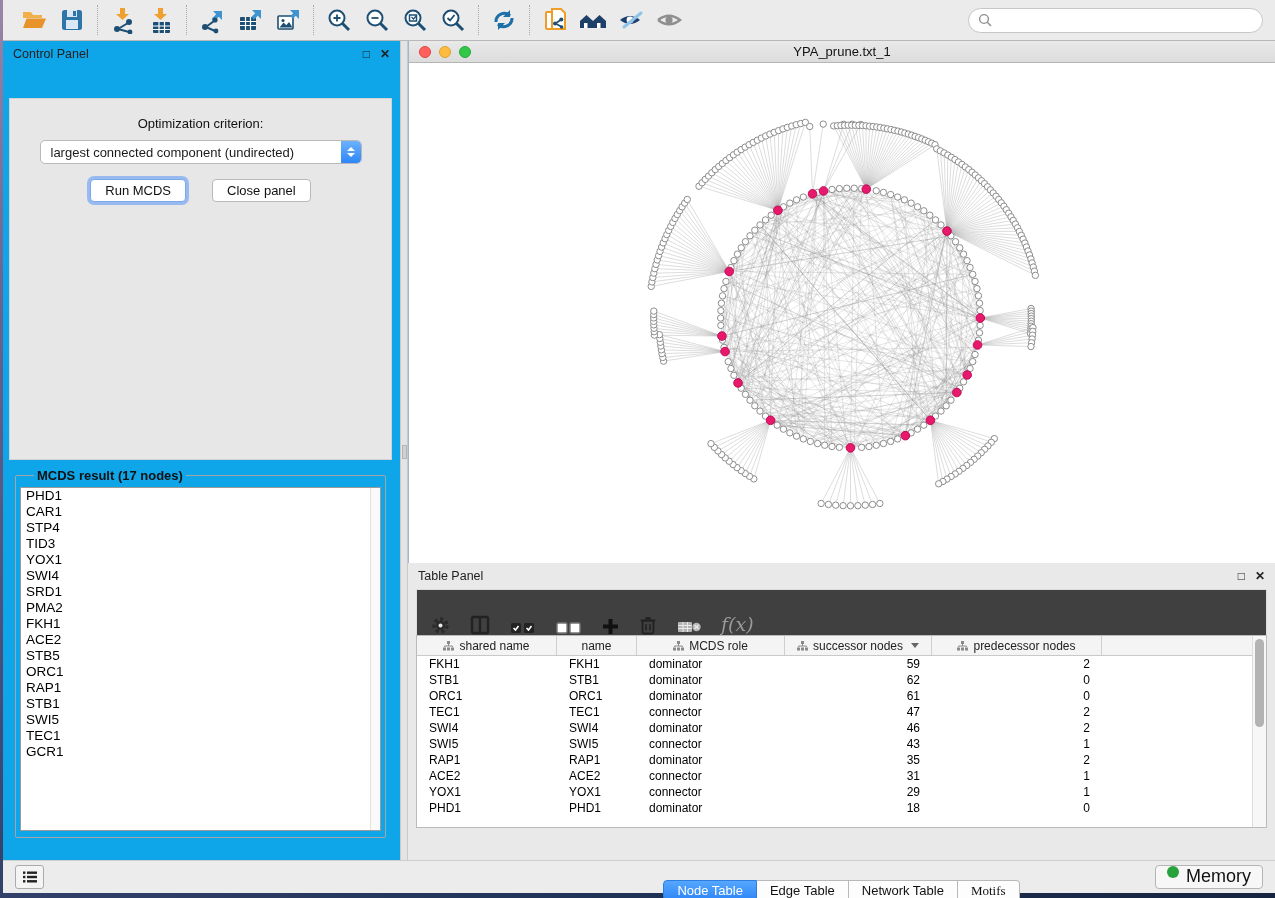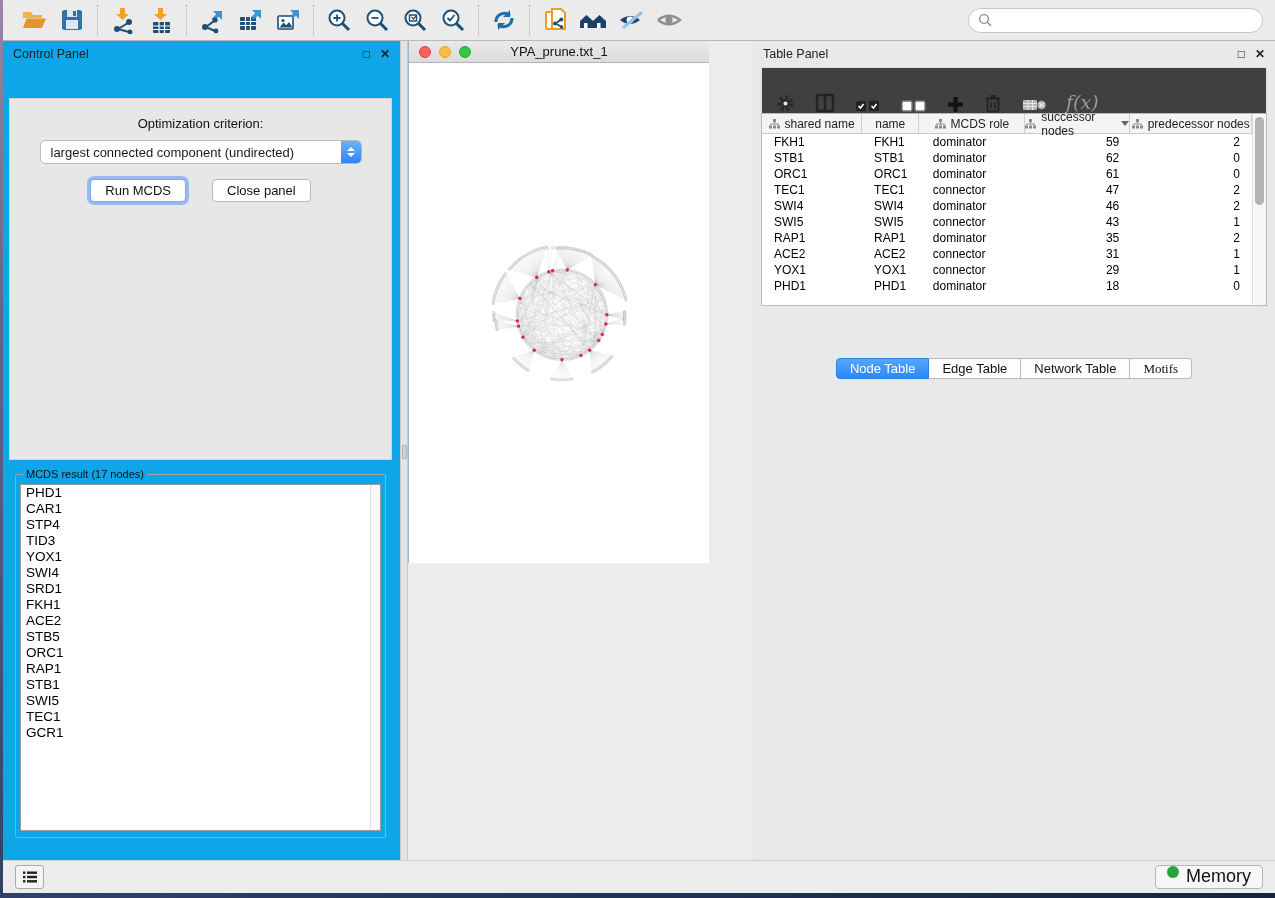--- a/index.html
+++ b/index.html
@@ -39,31 +39,31 @@
   .select-wrap { width:322px; margin:9px auto 0; height:24px; background:#fff; border:1px solid #b9b9b9; border-radius:5px; display:flex; align-items:center; overflow:hidden; }
   .select-wrap .sel-text { flex:1; padding:0 10px; font-size:13px; white-space:nowrap; }
   .sel-stepper { width:20px; align-self:stretch; background:linear-gradient(#6cb1fd,#2e87f8); border-radius:0 4px 4px 0; display:flex; flex-direction:column; align-items:center; justify-content:center; gap:2px; }
   .sel-stepper i { width:0; height:0; border-left:4px solid transparent; border-right:4px solid transparent; }
   .sel-up { border-bottom:4px solid #fff; }
   .sel-down { border-top:4px solid #fff; }
   .btn-row { display:flex; justify-content:center; gap:26px; margin-top:15px; }
   .mac-btn { height:23px; padding:0 14px; background:#fff; border:1px solid #b9b9b9; border-radius:4px; font-size:13px; color:#111; display:flex; align-items:center; font-family:"Liberation Sans",sans-serif; }
   .mac-btn.focused { box-shadow:0 0 0 3px rgba(90,150,250,.55); border-color:#7aa9e8; }
   fieldset.mcds-result { position:absolute; left:12px; right:14px; top:427px; height:370px; border:1px solid #a5a5a5; border-radius:2px; padding:4px 4px 6px 4px; }
-  fieldset.mcds-result legend { font-size:11px; color:#111; padding:0 3px; margin-left:3px; }
+  fieldset.mcds-result legend { font-size:13px; color:#111; padding:0 3px; margin-left:14px;font-weight:bold; }
   .mcds-list { width:100%; height:100%; background:#fff; border:1px solid #9a9a9a; overflow:hidden; position:relative; }
   .mcds-list .vtrack { position:absolute; top:0; right:0; width:10px; height:100%; background:#fafafa; border-left:1px solid #e2e2e2; }
   .mcds-item { font-size:13.5px; line-height:16px; padding-left:5px; color:#000; }
 
   
   .v-splitter { width:8px; flex:0 0 auto; background:#e4e4e4; border-left:1px solid #c9c9c9; border-right:1px solid #c9c9c9; position:relative; }
   .v-splitter .grip { position:absolute; top:404px; left:1px; width:5px; height:14px; background:#d0d0d0; border:1px solid #b5b5b5; }
 
   
-  .right-col { flex:1; display:flex; flex-direction:row; min-width:0;gap:44px; }
+  .right-col { flex:1; display:flex; flex-direction:column; min-width:0; }
 
   
   .net-view { height:522px; flex:0 0 auto; display:flex; flex-direction:column; border-left:1px solid #9db6d8; }
   .net-titlebar { height:22px; background:linear-gradient(#e9e9e9,#dcdcdc); border-bottom:1px solid #b5b5b5; position:relative; display:flex; align-items:center; }
   .traffic { display:flex; gap:8px; margin-left:10px; }
   .tl { width:12px; height:12px; border-radius:50%; }
   .tl.red { background:#ff605c; border:1px solid #e0443e; }
   .tl.yellow { background:#fdbc40; border:1px solid #dfa32b; }
   .tl.green { background:#33c748; border:1px solid #24a939; }
   .net-title { position:absolute; left:0; right:0; text-align:center; font-size:13px; color:#111; }
@@ -292,20 +292,21 @@
       <fieldset class="mcds-result">
         <legend>MCDS result (17 nodes)</legend>
         <div class="mcds-list" id="mcds-list">
             <div class="mcds-item">PHD1</div>
             <div class="mcds-item">CAR1</div>
             <div class="mcds-item">STP4</div>
             <div class="mcds-item">TID3</div>
             <div class="mcds-item">YOX1</div>
             <div class="mcds-item">SWI4</div>
             <div class="mcds-item">SRD1</div>
+            <div class="mcds-item">PMA2</div>
             <div class="mcds-item">FKH1</div>
             <div class="mcds-item">ACE2</div>
             <div class="mcds-item">STB5</div>
             <div class="mcds-item">ORC1</div>
             <div class="mcds-item">RAP1</div>
             <div class="mcds-item">STB1</div>
             <div class="mcds-item">SWI5</div>
             <div class="mcds-item">TEC1</div>
             <div class="mcds-item">GCR1</div>
             <div class="vtrack"></div>

